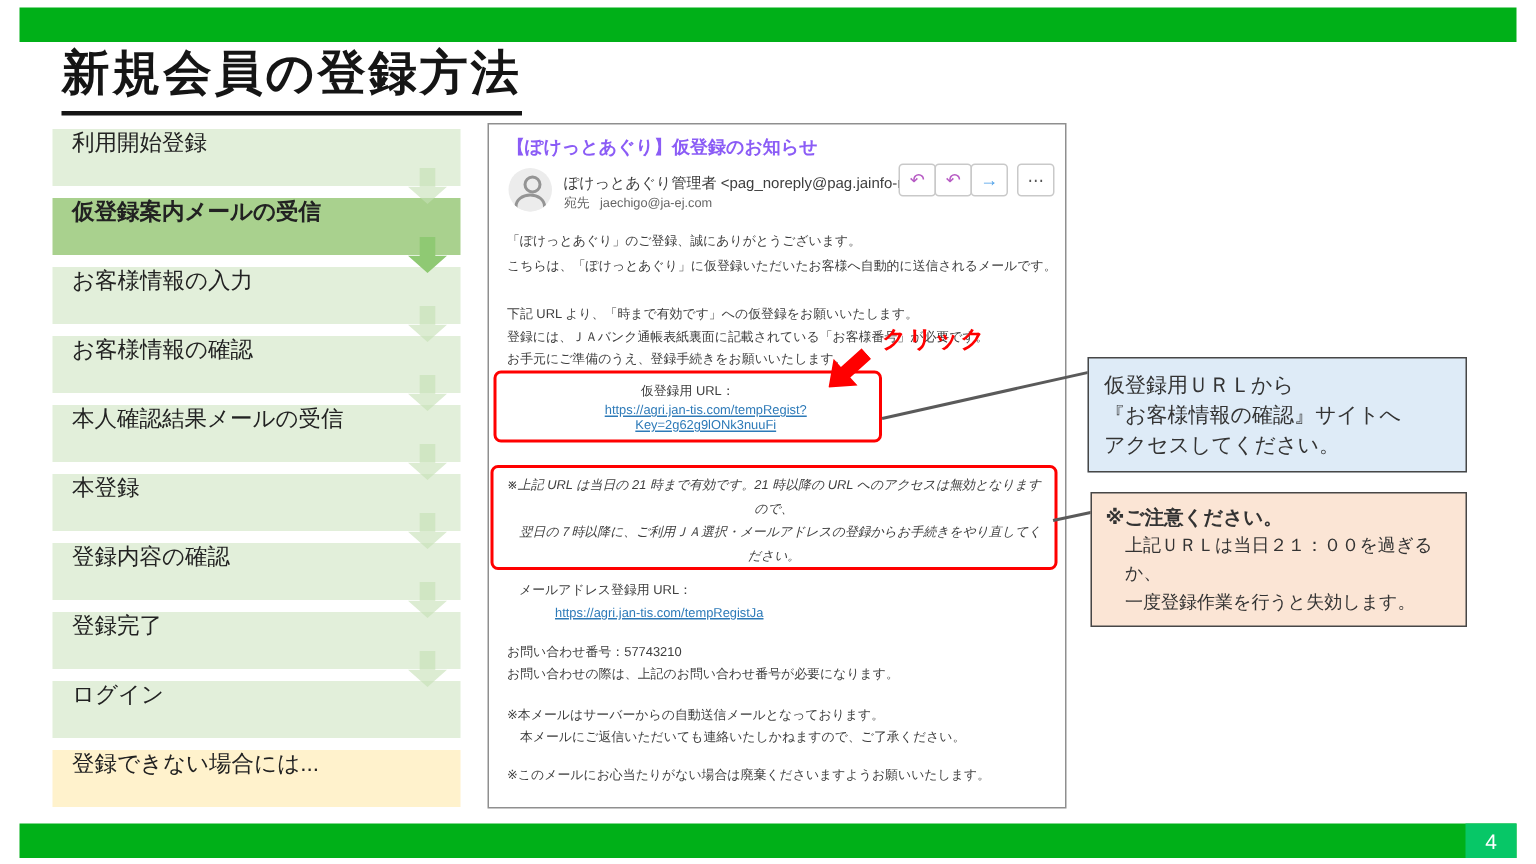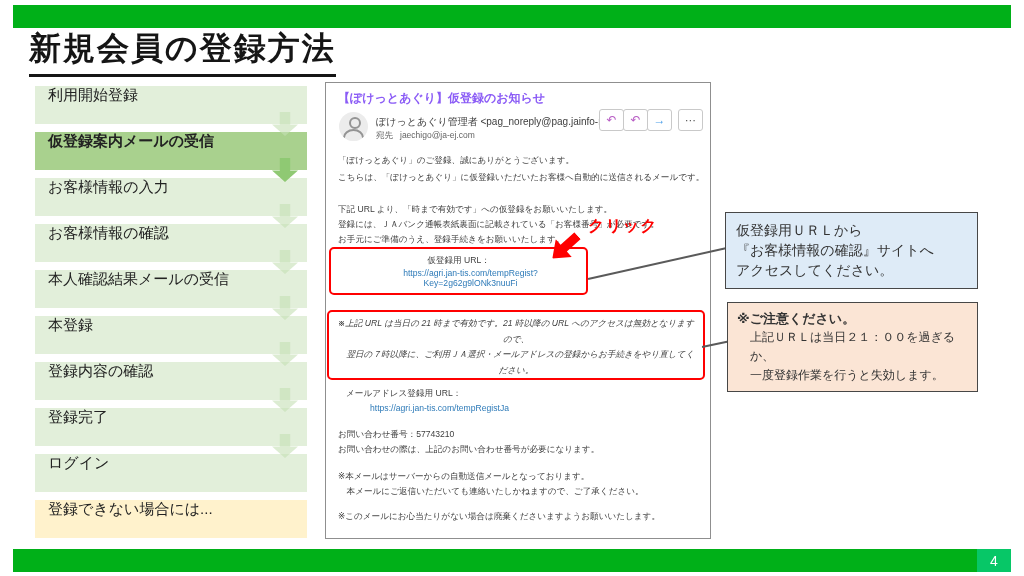--- a/index.html
+++ b/index.html
@@ -7,21 +7,21 @@
          font-family:"Liberation Sans","DejaVu Sans",sans-serif;}
 
   
   .bar{position:absolute;left:13px;width:998px;height:23px;background:#00B018;}
   .bar.top{top:5px;}
   .bar.bottom{top:549px;}
   .page-chip{position:absolute;left:977px;top:549px;width:34px;height:23px;background:#07C767;
              color:#fff;font-size:14px;display:flex;align-items:center;justify-content:center;}
 
   
-  .title{position:absolute;left:29px;top:27px;font-size:32px;font-weight:800;color:#151515;
+  .title{position:absolute;left:41px;top:27px;font-size:32px;font-weight:800;color:#151515;
          letter-spacing:2px;border-bottom:3px solid #151515;padding-bottom:3px;}
 
   
   .sidebar{position:absolute;left:35px;top:86px;width:272px;}
   .step{position:relative;height:38px;margin-bottom:8px;background:#E2EFDA;display:flex;
         padding-left:13px;font-size:15px;color:#222;box-sizing:border-box;}
   .step.active{background:#A9D18E;font-weight:700;}
   .step.note{background:#FFF2CC;}
   .step-arrow{position:absolute;left:237px;width:26px;height:24px;background:rgba(197,224,180,.6);
               clip-path:polygon(30% 0,70% 0,70% 52%,100% 52%,50% 100%,0 52%,30% 52%);z-index:2;}
@@ -41,41 +41,41 @@
   .to{position:absolute;left:50px;top:47px;font-size:8.5px;color:#646464;}
   .to .lbl{margin-right:7px;}
   .mail-toolbar{position:absolute;right:7px;top:26px;display:flex;align-items:center;}
   .tb-btn{width:23px;height:20px;border:1px solid #c9c9c9;border-radius:3px;background:#fff;
           display:flex;align-items:center;justify-content:center;font-size:12px;margin-left:-1px;}
   .tb-btn.first{margin-left:0;}
   .tb-btn.more{margin-left:6px;font-size:11px;}
   .purple{color:#b75bc4;} .blue{color:#4a9ee8;} .gray{color:#555;}
 
   .mline{position:absolute;font-size:8.6px;line-height:15px;color:#3e3e3e;white-space:nowrap;}
-  .link{color:#2d7ab8;font-size:8.6px;cursor:pointer;padding-left:24px;}
+  .link{color:#2d7ab8;text-decoration:underline;font-size:8.6px;cursor:pointer;padding-left:24px;}
 
   .redbox{position:absolute;border:2.5px solid #FF0000;border-radius:5px;box-sizing:border-box;text-align:center;}
   .redbox1{left:3px;top:164px;width:259px;height:48px;padding:4px 8px;}
   .redbox2{left:1px;top:227px;width:378px;height:70px;padding:4px 7px;font-size:8.6px;
            line-height:15.5px;color:#3e3e3e;font-style:italic;}
 
   
   .click-label{position:absolute;left:588px;top:216px;font-size:16px;font-weight:700;color:#FF0000;
                letter-spacing:1px;z-index:5;}
   .click-arrow{position:absolute;left:548px;top:234px;width:34px;height:26px;background:#FF0000;
                clip-path:polygon(0 32%,55% 32%,55% 4%,100% 50%,55% 96%,55% 68%,0 68%);
                transform:rotate(138deg);z-index:5;}
 
   
   .connector{position:absolute;height:1.5px;background:#5a5a5a;transform-origin:0 50%;}
   .conn1{left:588px;top:278px;width:141px;transform:rotate(-12.6deg);}
   .conn2{left:702px;top:346px;width:28px;transform:rotate(-12deg);}
 
   
-  .callout{position:absolute;border:1.5px solid #474747;color:#333;box-sizing:border-box;}
+  .callout{position:absolute;border:1.5px solid #474747;color:#333;box-sizing:border-box;margin-top:26px;}
   .callout1{left:725px;top:212px;width:253px;height:77px;background:#DEEBF7;font-size:14px;
             line-height:20px;padding:7px 10px;font-weight:500;}
   .callout2{left:727px;top:302px;width:251px;height:90px;background:#FBE5D5;padding:6px 9px;}
   .c2-title{font-size:13px;font-weight:700;line-height:19px;}
   .c2-line{font-size:12px;line-height:19px;padding-left:13px;}
 </style>
 </head>
 <body>
 
 <div id="slide">

